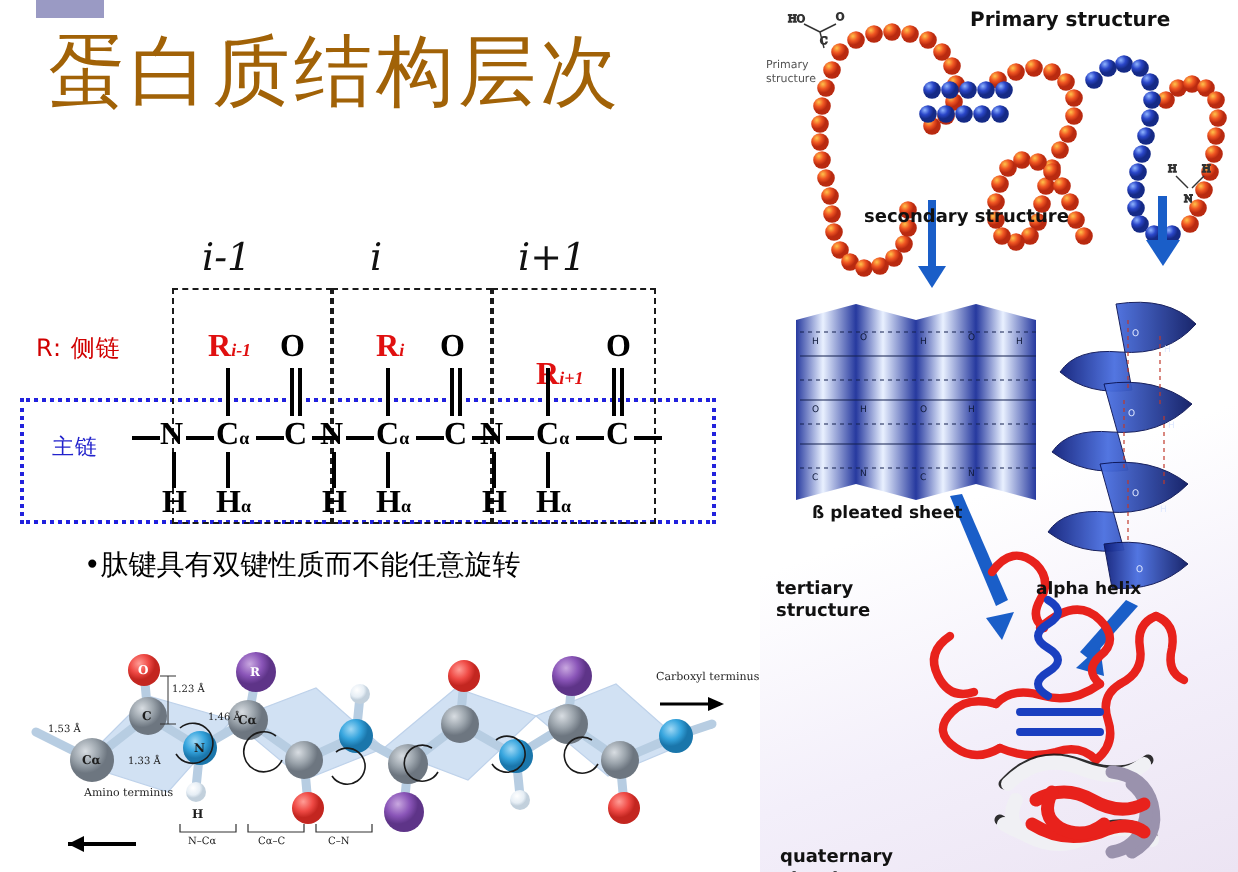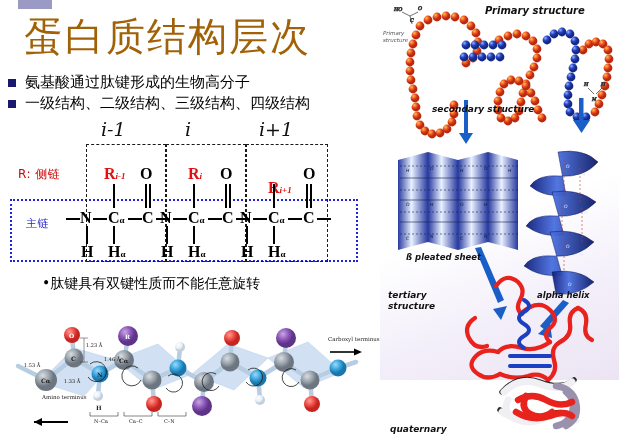--- a/index.html
+++ b/index.html
@@ -68,50 +68,40 @@
   
   .model{position:absolute;left:12px;top:318px;width:366px;height:112px;}
   .mlbl{position:absolute;font-family:"DejaVu Serif","Liberation Serif",serif;
         font-size:5.5px;color:#222;line-height:6.5px;text-align:center;white-space:nowrap;}
   .bondlbl{position:absolute;font-family:"DejaVu Serif","Liberation Serif",serif;
            font-size:5px;color:#222;white-space:nowrap;}
   .atomtxt{position:absolute;font-family:"DejaVu Serif","Liberation Serif",serif;
            font-size:6px;color:#1d1d1d;font-weight:bold;}
 
   
-  .right{position:absolute;left:380px;top:0;width:239px;height:380px;
-         background:linear-gradient(160deg,#ffffff 0%,#ffffff 55%,#f3effa 78%,#ece4f3 100%);font-style:italic;}
+  .right{position:absolute;left:380px;top:0;width:239px;height:436px;
+         background:linear-gradient(160deg,#ffffff 0%,#ffffff 55%,#f3effa 78%,#ece4f3 100%);}
 
   .rlbl{position:absolute;font-family:"DejaVu Sans",sans-serif;font-weight:bold;
         color:#111;white-space:pre-line;}
   .rlbl.sm{font-size:5.5px;font-weight:normal;color:#555;line-height:7px;}
 
   svg{display:block;}
 </style>
 </head>
 <body>
 
 <div class="slide">
 
   <div class="topchip"></div>
 
   <div class="left">
 
     <div class="title">蛋白质结构层次</div>
 
-    <div class="bullets">
-      <div class="blt">
-        <span class="sq"></span>
-        <span class="bltxt">氨基酸通过肽键形成的生物高分子</span>
-      </div>
-      <div class="blt">
-        <span class="sq"></span>
-        <span class="bltxt">一级结构、二级结构、三级结构、四级结构</span>
-      </div>
-    </div>
 
     <div class="idxrow">
       <span class="idx idx1">i-1</span>
       <span class="idx idx2">i</span>
       <span class="idx idx3">i+1</span>
     </div>
 
     <div class="pep">
 
       <span class="sidelbl">R: 侧链</span>
@@ -564,20 +554,20 @@
           <path d="M146,396 q-6,12 4,18 q12,6 22,-2"></path>
         </g>
       </g>
     </svg>
 
     <span class="rlbl" style="left:105px;top:5px;font-size:10px;">Primary structure</span>
     <span class="rlbl sm" style="left:3px;top:30px;">Primary
 structure</span>
     <span class="rlbl" style="left:52px;top:104px;font-size:9px;">secondary structure</span>
     <span class="rlbl" style="left:26px;top:252px;font-size:8.5px;">ß pleated sheet</span>
-    <span class="rlbl" style="left:157px;top:290px;font-size:8.5px;">alpha helix</span>
+    <span class="rlbl" style="left:138px;top:290px;font-size:8.5px;">alpha helix</span>
     <span class="rlbl" style="left:8px;top:290px;font-size:9px;line-height:11px;">tertiary
 structure</span>
     <span class="rlbl" style="left:10px;top:388px;font-size:9px;line-height:11px;margin-top:36px;">quaternary
 structure</span>
   </div>
 
 </div>
 
 </body></html>

